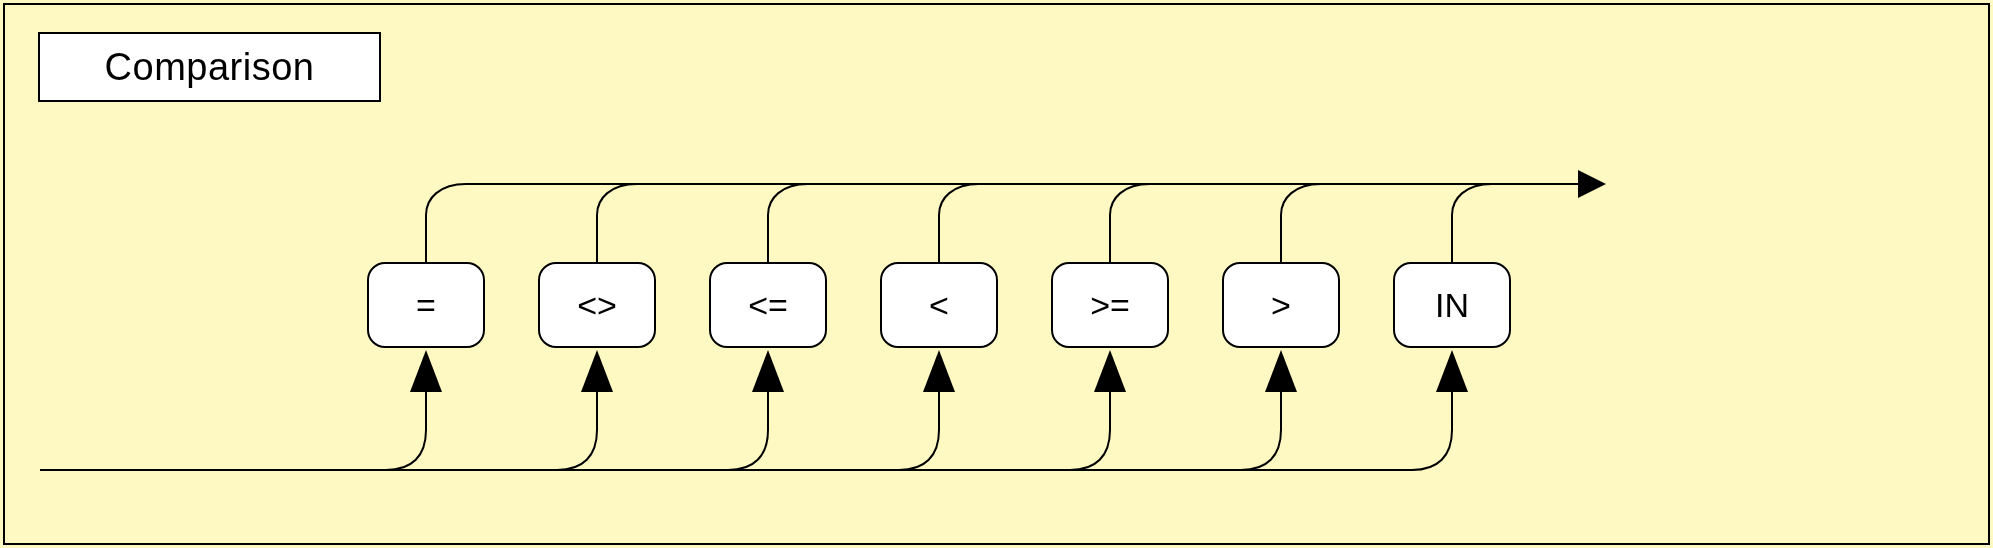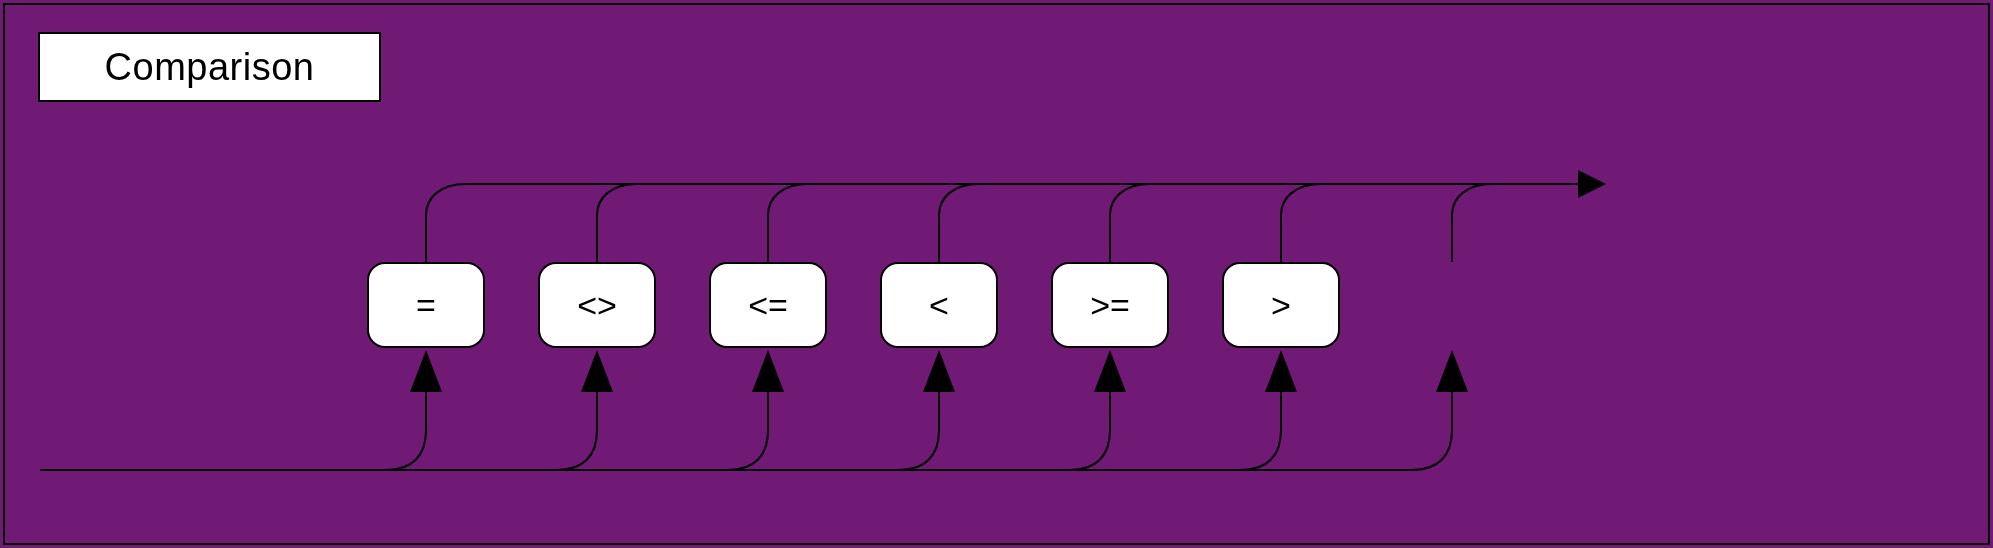--- a/index.html
+++ b/index.html
@@ -5,21 +5,21 @@
   html, body {
     margin: 0;
     padding: 0;
     background: #ffffff;
     font-family: "Liberation Sans", sans-serif;
   }
   .canvas {
     position: relative;
     width: 1993px;
     height: 548px;
-    background: #701a75;
+    background: #fef9c3;
     overflow: hidden;
   }
   .outer-border {
     position: absolute;
     inset: 3px;
     border: 2px solid #000000;
   }
   .title-box {
     position: absolute;
     left: 38px;
@@ -123,14 +123,17 @@
   </div>
   <div class="node" style="left:880px">
     <span>&lt;</span>
   </div>
   <div class="node" style="left:1051px">
     <span>&gt;=</span>
   </div>
   <div class="node" style="left:1222px">
     <span>&gt;</span>
   </div>
+  <div class="node" style="left:1393px">
+    <span>IN</span>
+  </div>
 
 </div>
 
 </body></html>

